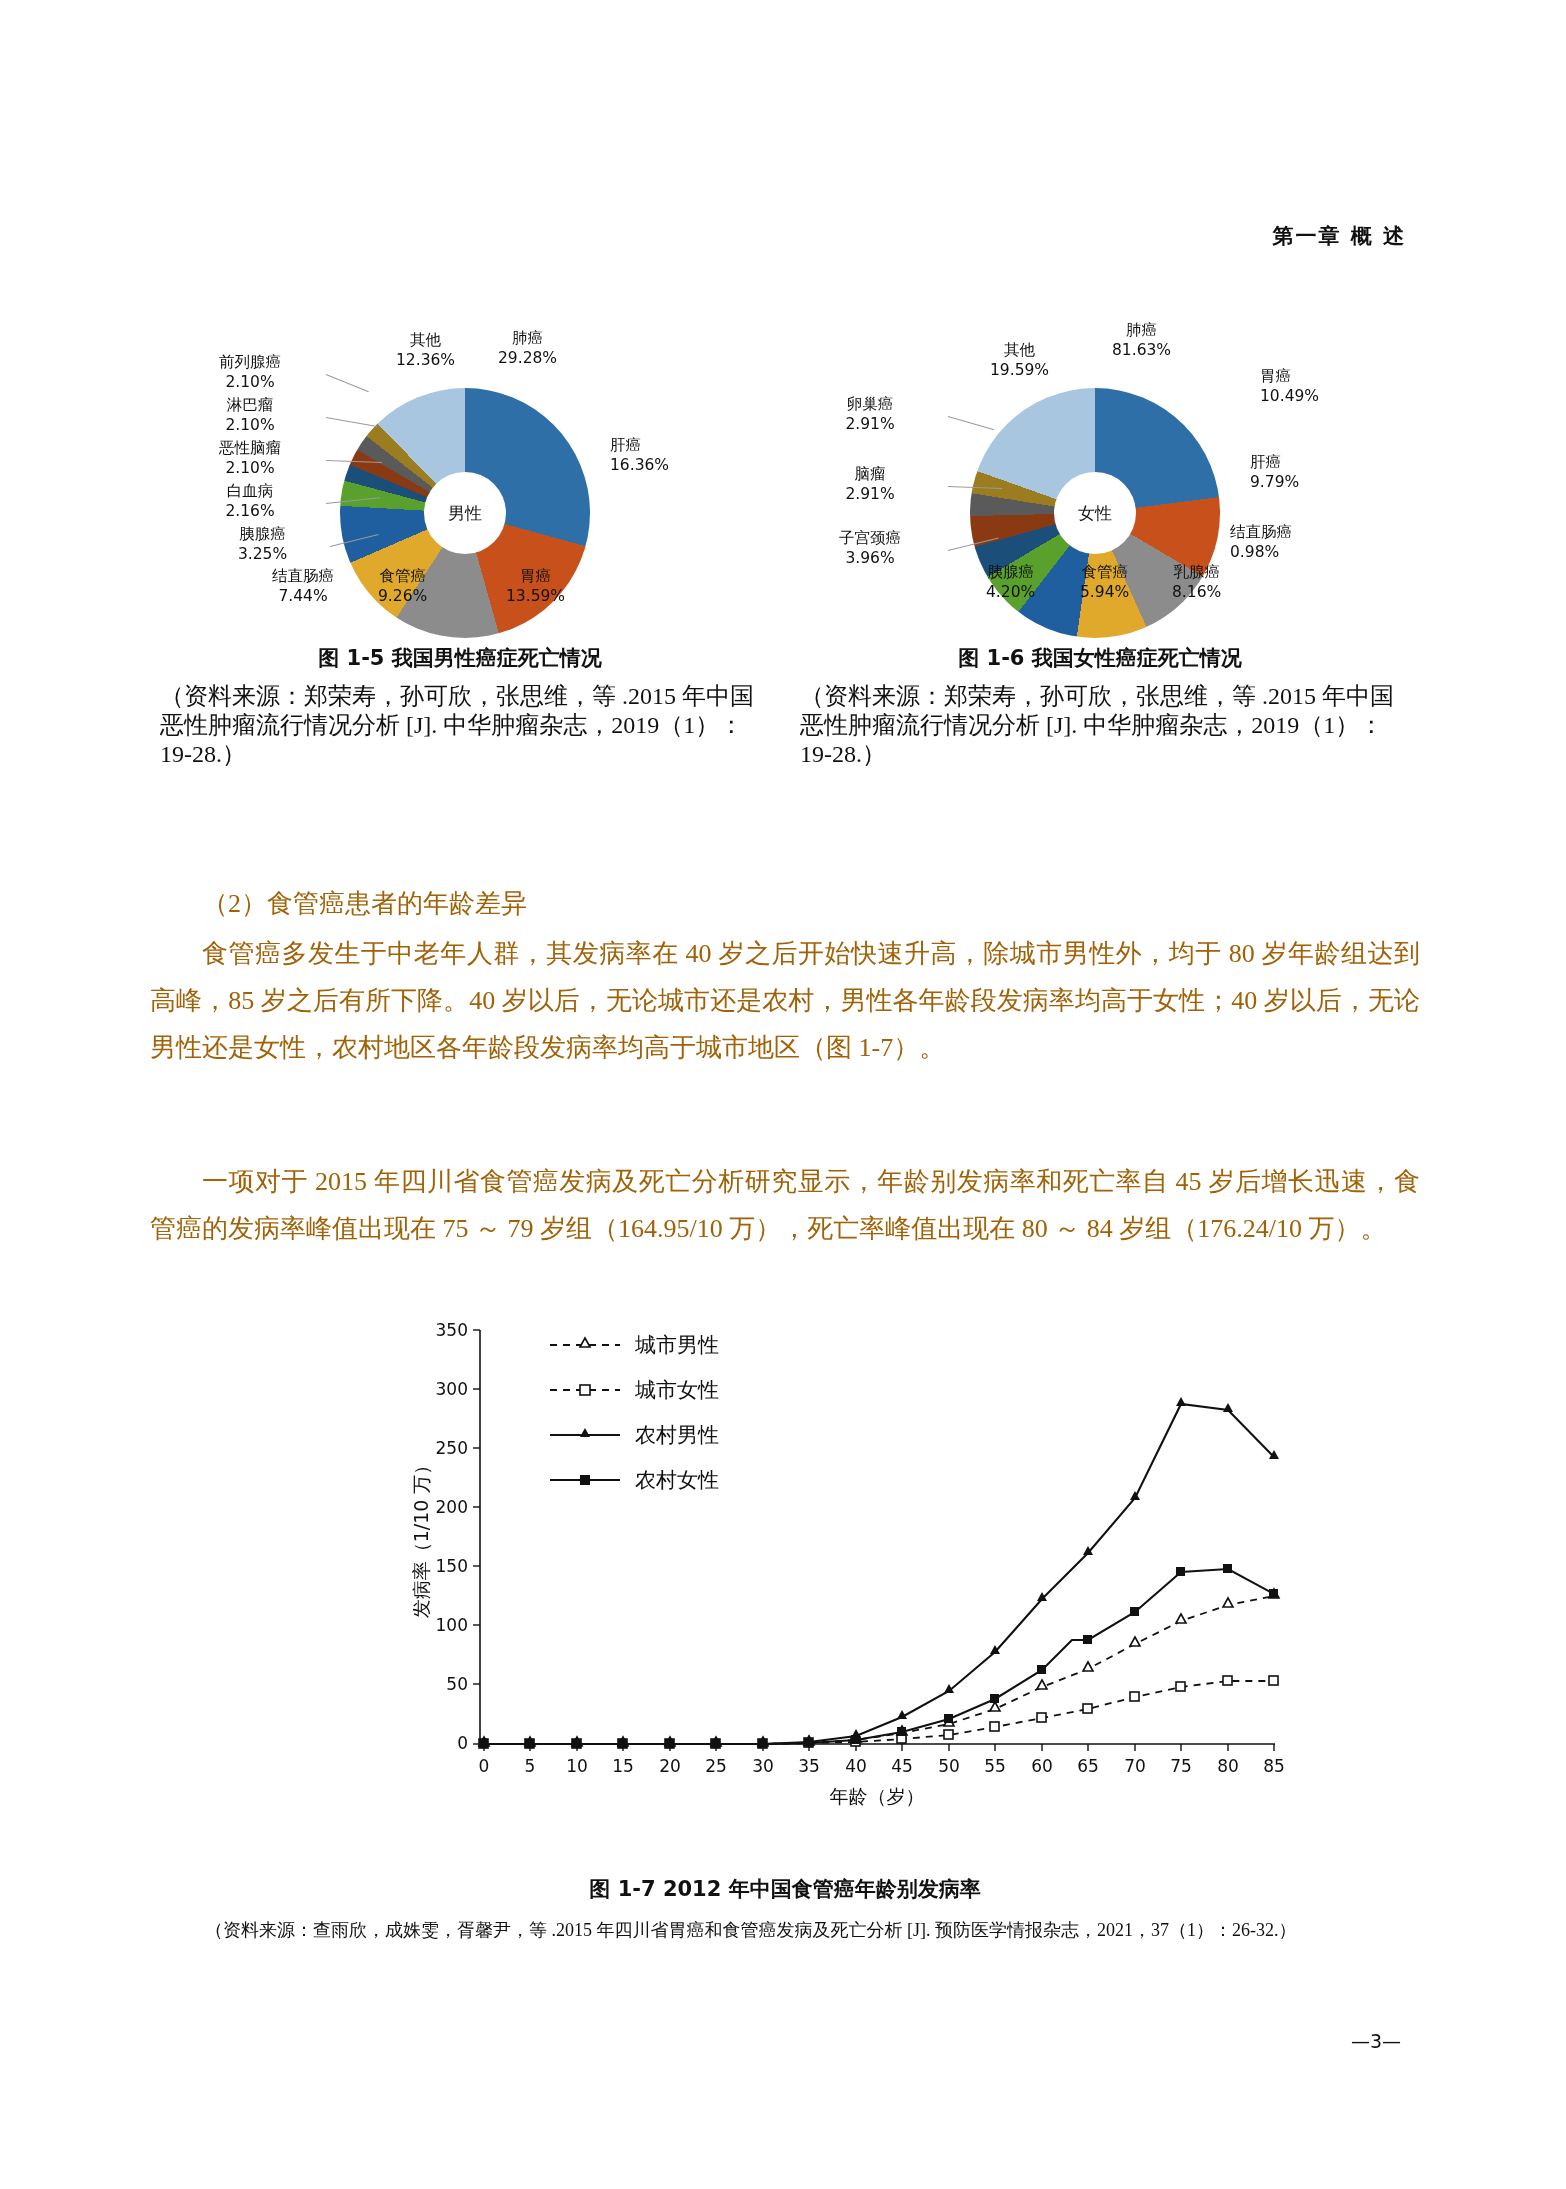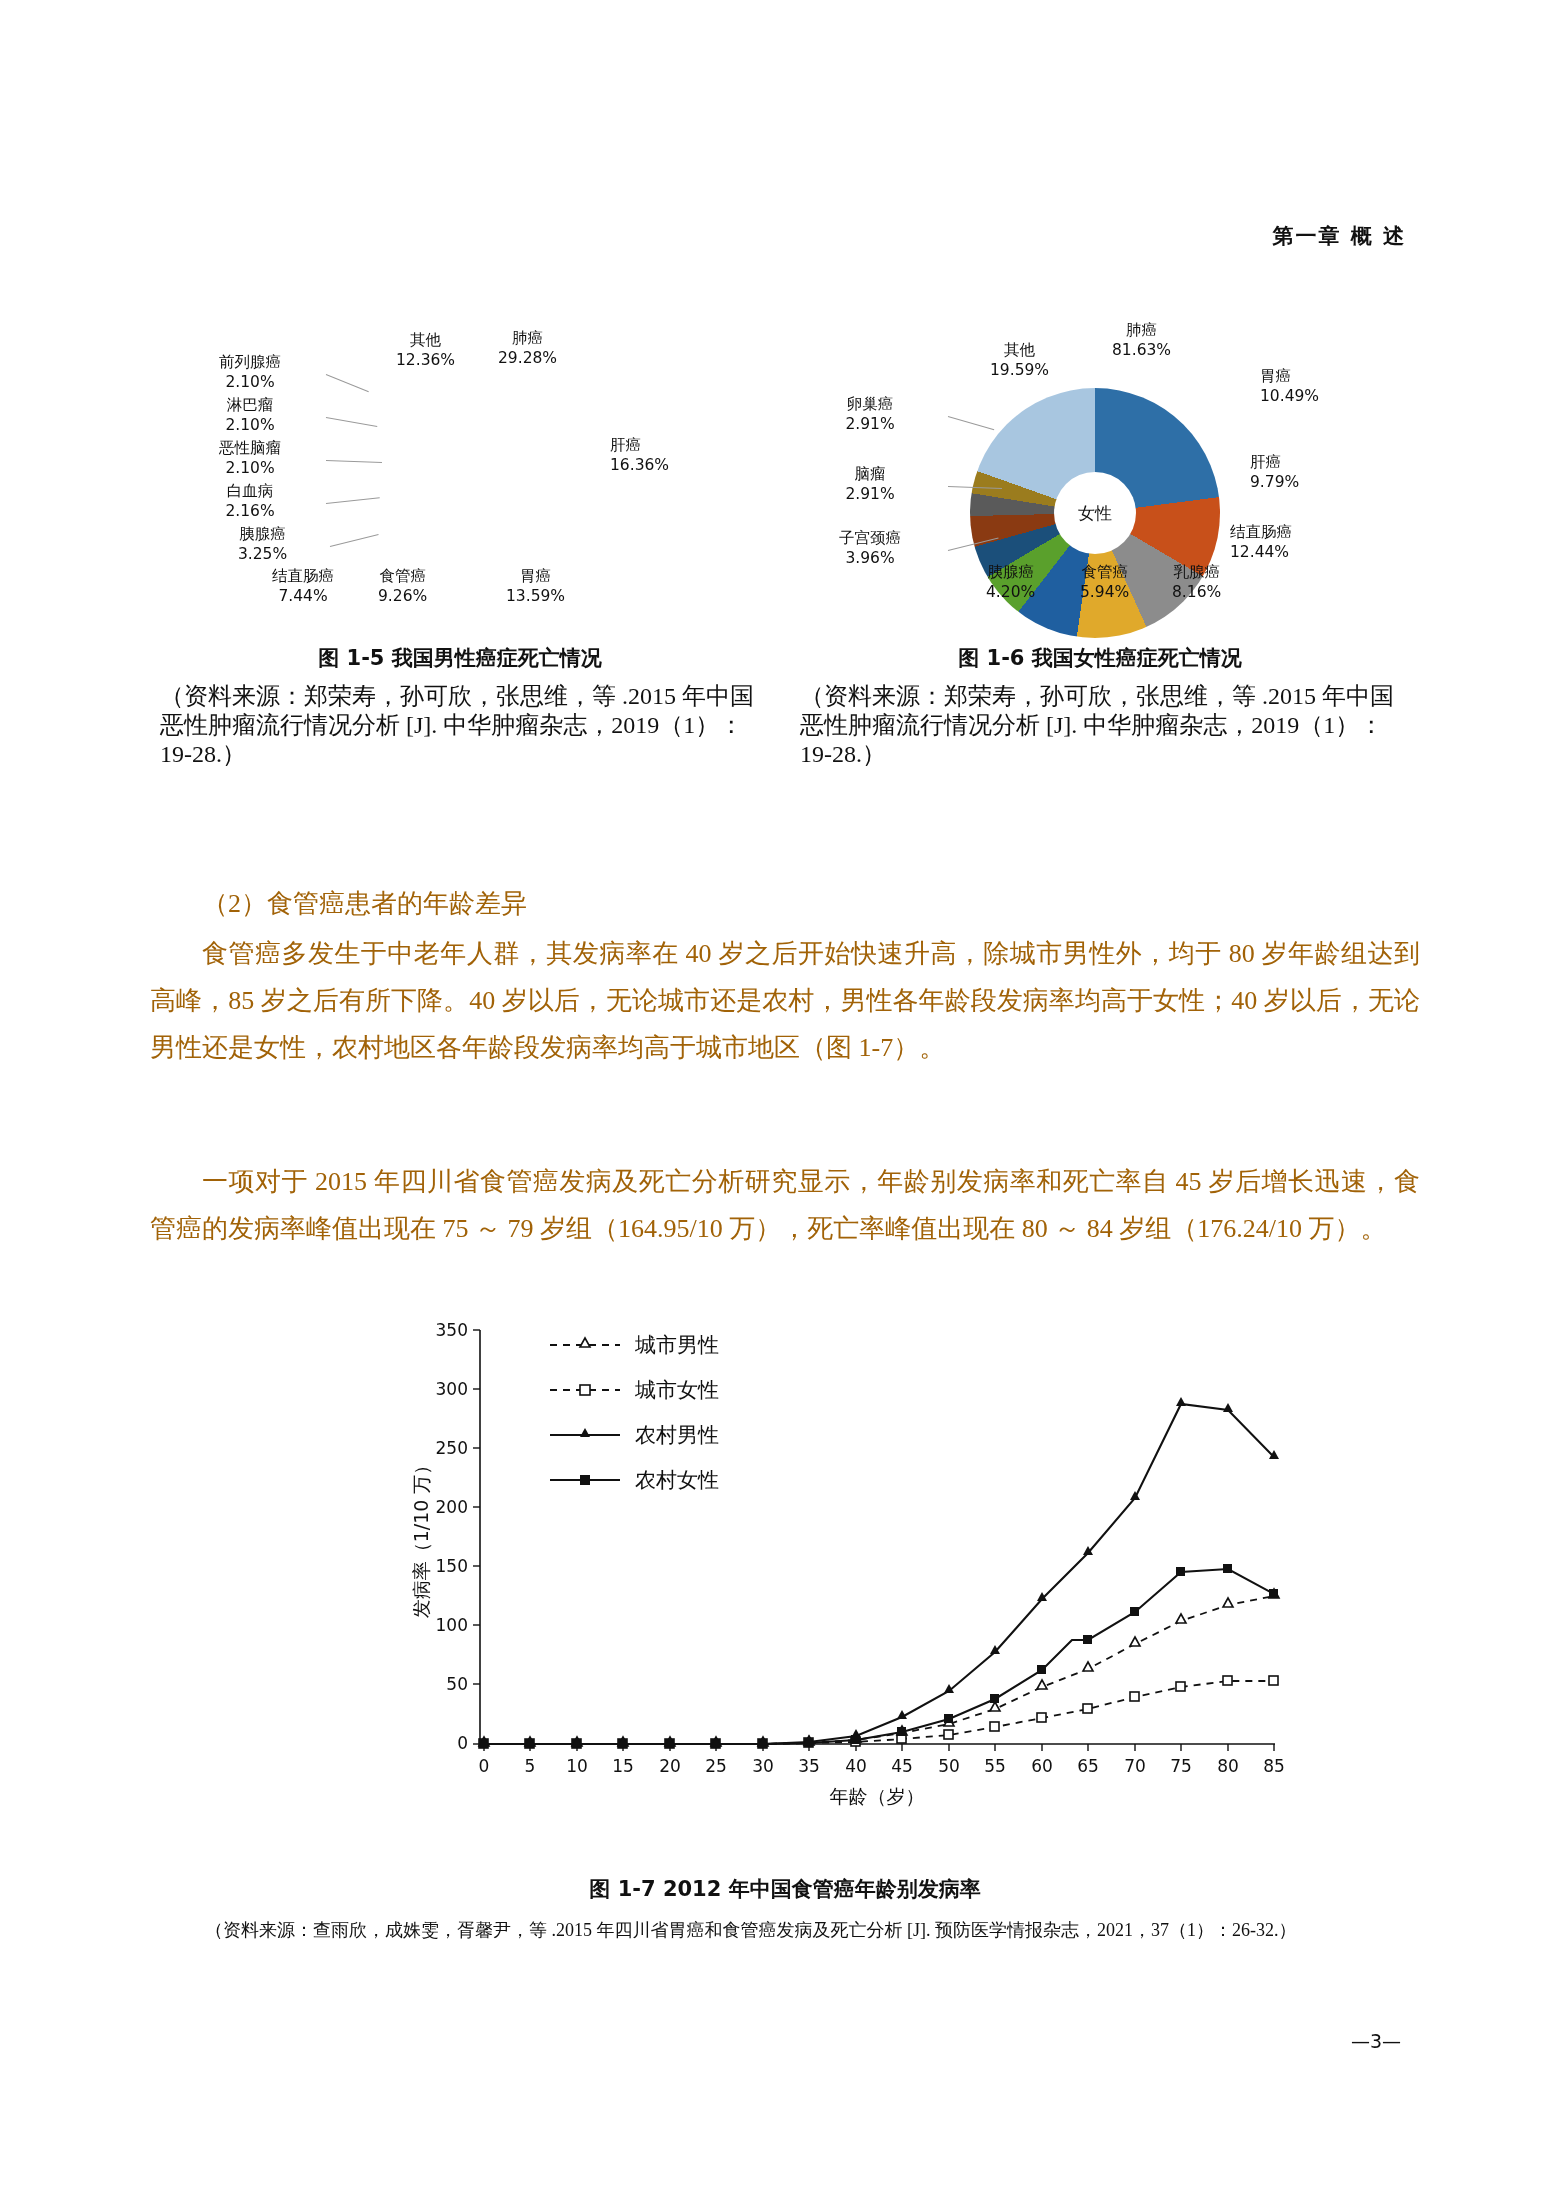--- a/index.html
+++ b/index.html
@@ -79,20 +79,37 @@
 </head>
 <body>
 
 <div class="page">
 
   <div class="running-head">第一章 概 述</div>
 
   <div class="fig-row">
 
     <div class="pie-block left">
+      <div class="donut-wrap">
+        <div class="donut" style="
+          background: conic-gradient(
+            #2e6fa7 0deg 105.4deg,
+            #c8501a 105.4deg 164.3deg,
+            #8c8c8c 164.3deg 213.2deg,
+            #e0a92b 213.2deg 246.5deg,
+            #1f5fa0 246.5deg 273.3deg,
+            #5aa02c 273.3deg 285.0deg,
+            #1b4f7a 285.0deg 292.8deg,
+            #8a3a12 292.8deg 300.4deg,
+            #5a5a5a 300.4deg 308.0deg,
+            #9b7c1e 308.0deg 315.5deg,
+            #a8c6e0 315.5deg 360deg);
+        "></div>
+        <div class="donut-center">男性</div>
+      </div>
 
       <div class="lbl c" style="left:348px;top:28px;">
         <span>肺癌</span><br><span>29.28%</span>
       </div>
       <div class="lbl c" style="left:246px;top:30px;">
         <span>其他</span><br><span>12.36%</span>
       </div>
       <div class="lbl r" style="left:20px;top:52px;width:160px;">
         <span>前列腺癌</span><br><span>2.10%</span>
       </div>
@@ -168,21 +185,21 @@
       <div class="lbl c" style="left:196px;top:262px;">
         <span>胰腺癌</span><br><span>4.20%</span>
       </div>
       <div class="lbl c" style="left:290px;top:262px;">
         <span>食管癌</span><br><span>5.94%</span>
       </div>
       <div class="lbl c" style="left:382px;top:262px;">
         <span>乳腺癌</span><br><span>8.16%</span>
       </div>
       <div class="lbl" style="left:440px;top:222px;">
-        <span>结直肠癌</span><br><span>12.44%</span>
+        <span>结直肠癌</span><br><span>0.98%</span>
       </div>
       <div class="lbl" style="left:460px;top:152px;">
         <span>肝癌</span><br><span>9.79%</span>
       </div>
       <div class="lbl" style="left:470px;top:66px;">
         <span>胃癌</span><br><span>10.49%</span>
       </div>
 
       <div class="leader" style="left:158px;top:116px;width:48px;transform:rotate(16deg);transform-origin:left center;"></div>
       <div class="leader" style="left:158px;top:186px;width:54px;transform:rotate(2deg);transform-origin:left center;"></div>

